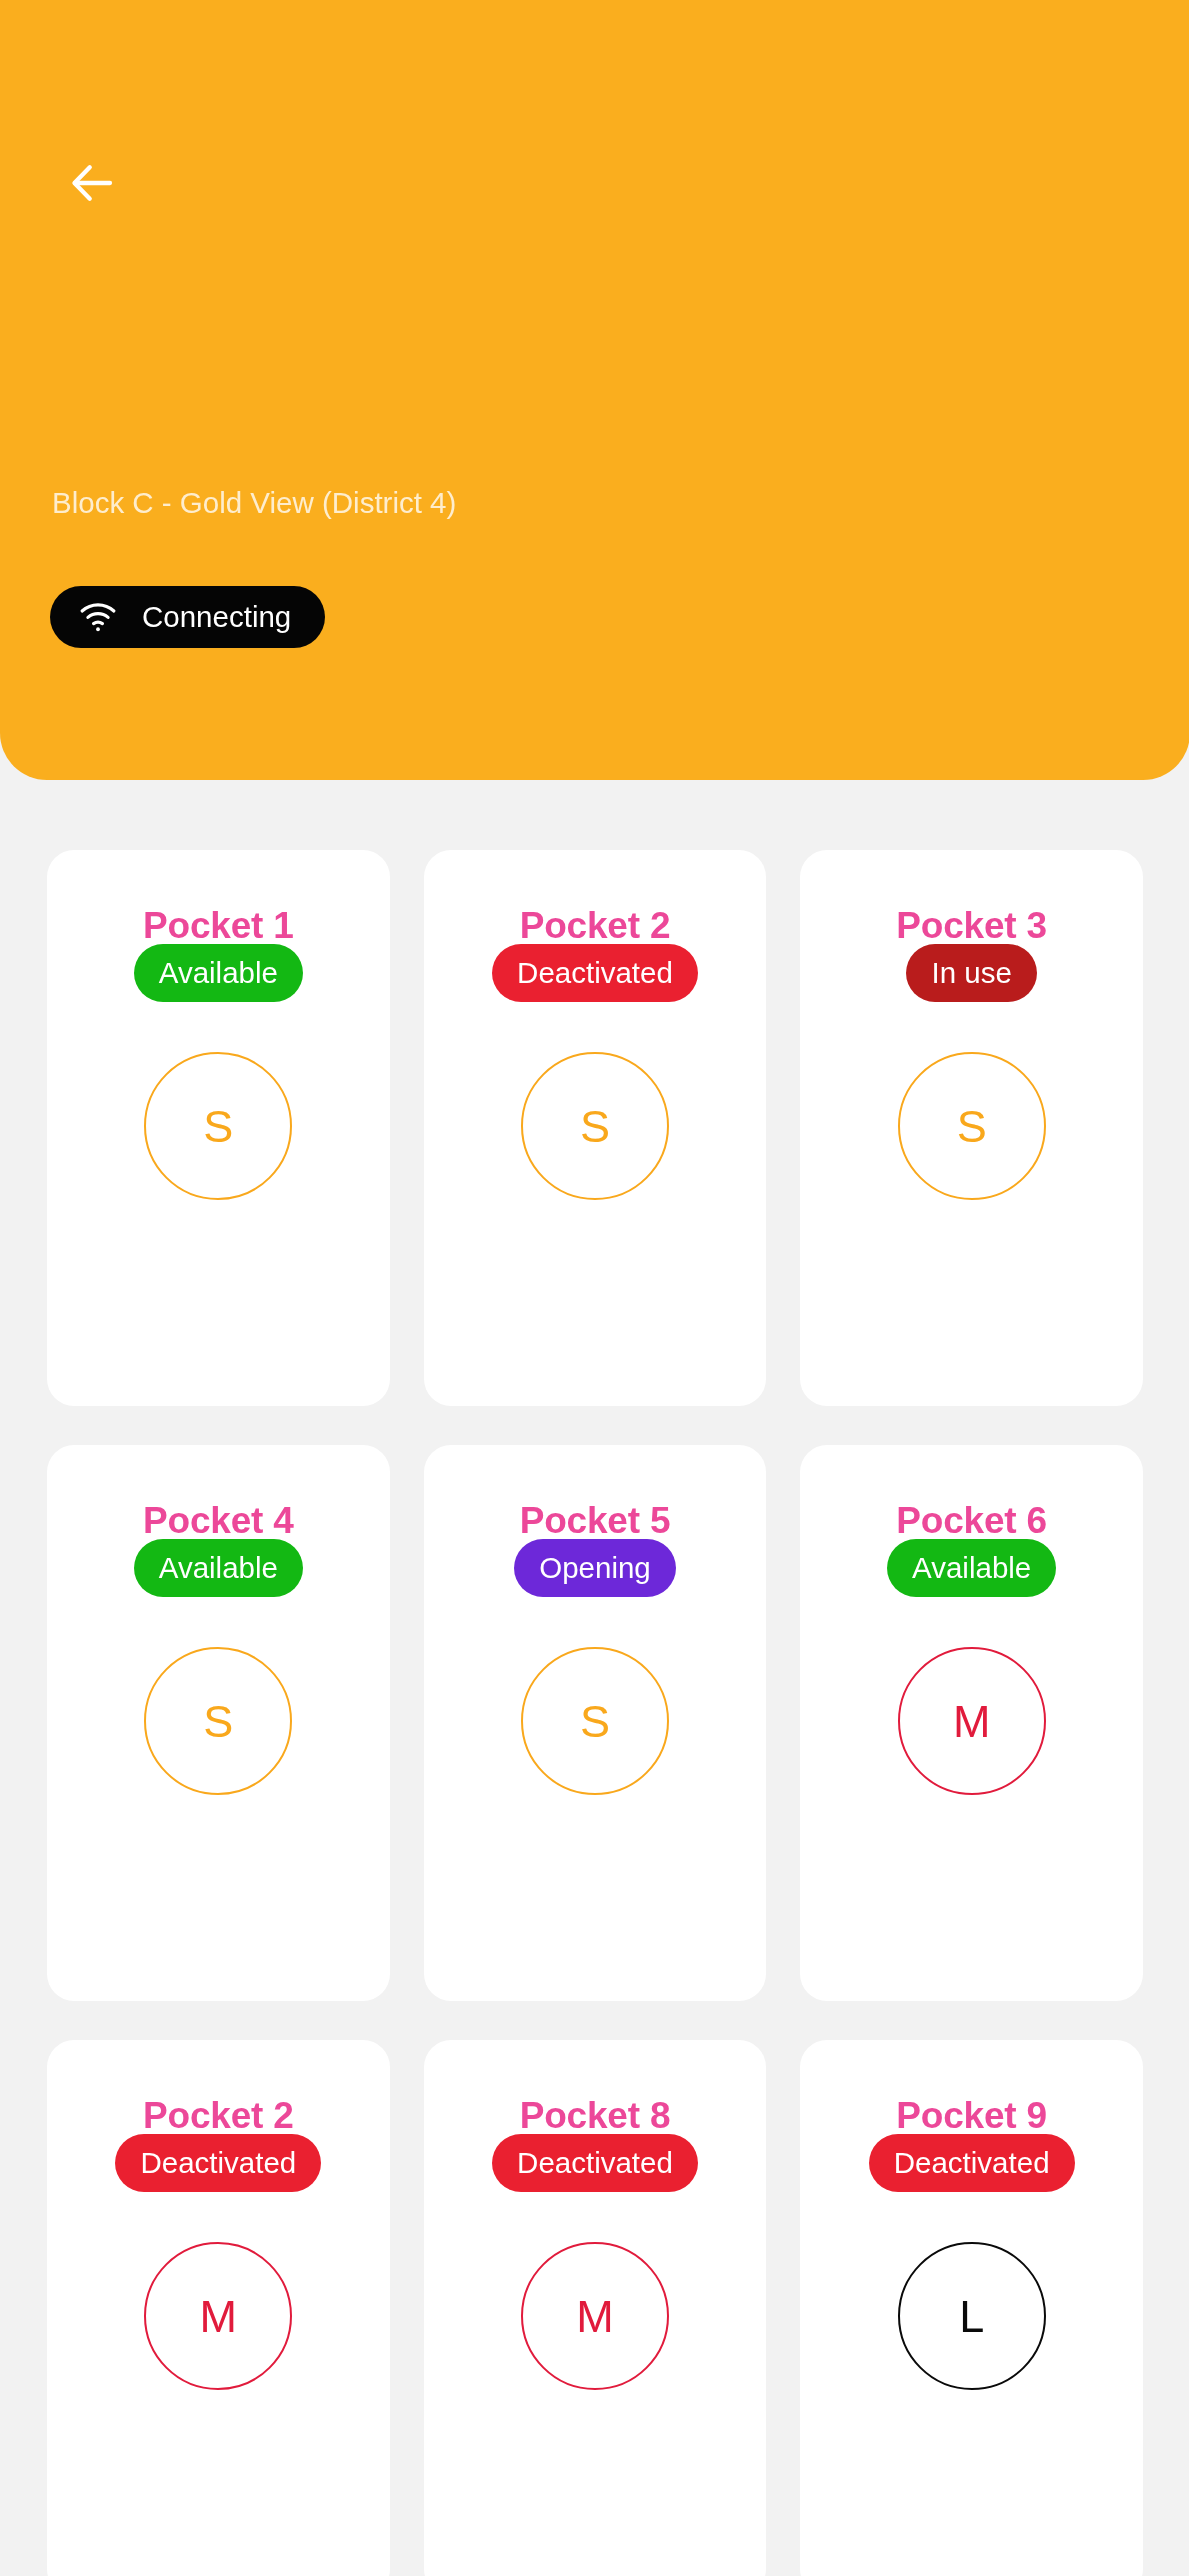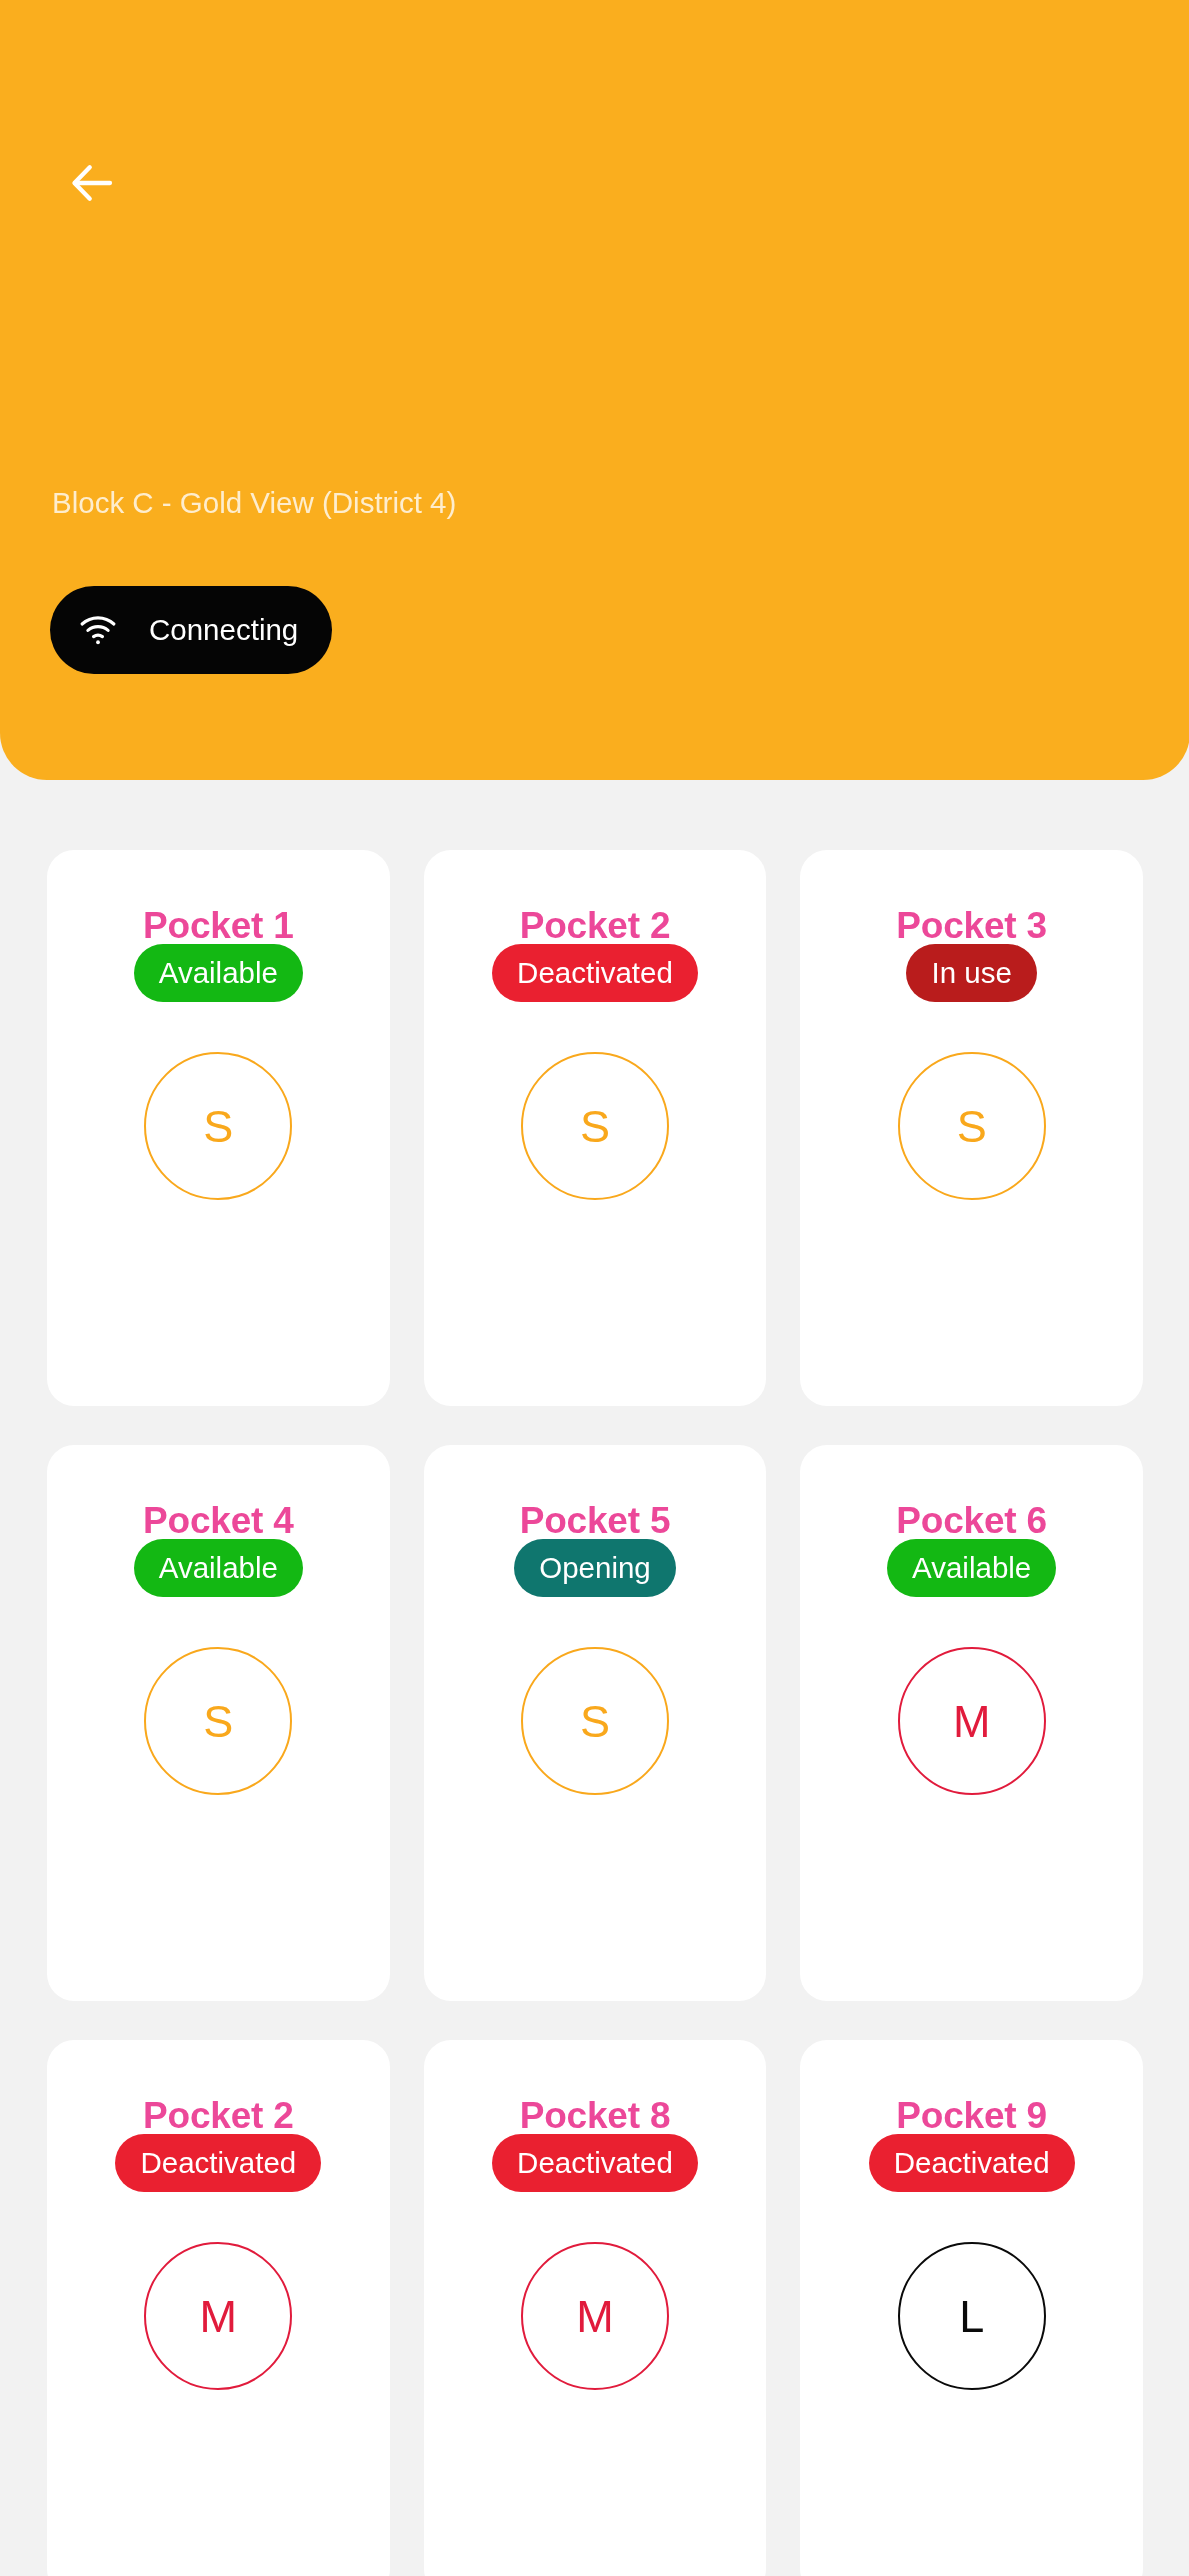--- a/index.html
+++ b/index.html
@@ -61,24 +61,24 @@
     font-size: 29.5px;
     font-weight: 400;
     color: rgba(255, 255, 255, 0.78);
     line-height: 1.25;
   }
 
   .conn-pill {
     position: absolute;
     top: 586px;
     left: 50px;
-    height: 88px;
+    height: 62px;
     display: inline-flex;
     align-items: center;
-    gap: 32px;
+    gap: 25px;
     padding: 0 34px 0 29px;
     background: #050505;
     border-radius: 894px;
     cursor: pointer;
   }
   .conn-pill .wifi-icon { display: flex; align-items: center; }
   .conn-pill .conn-label {
     font-size: 29.5px;
     font-weight: 500;
     color: #ffffff;
@@ -195,21 +195,21 @@
   </div>
 
   <div class="pocket-card">
     <div class="pocket-name">Pocket 4</div>
     <div class="status-pill" style="background-color: rgb(19, 184, 19);">Available</div>
     <div class="size-circle" style="color: rgb(249, 168, 28);">S</div>
   </div>
 
   <div class="pocket-card">
     <div class="pocket-name">Pocket 5</div>
-    <div class="status-pill" style="background-color: #0f766e;">Opening</div>
+    <div class="status-pill" style="background-color: #6d28d9;">Opening</div>
     <div class="size-circle" style="color: rgb(249, 168, 28);">S</div>
   </div>
 
   <div class="pocket-card">
     <div class="pocket-name">Pocket 6</div>
     <div class="status-pill" style="background-color: rgb(19, 184, 19);">Available</div>
     <div class="size-circle" style="color: rgb(225, 27, 60);">M</div>
   </div>
 
   <div class="pocket-card">

